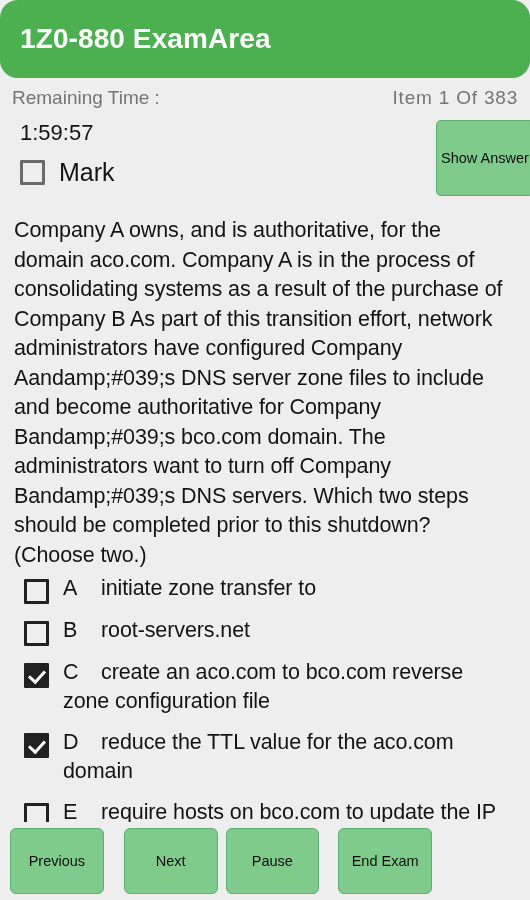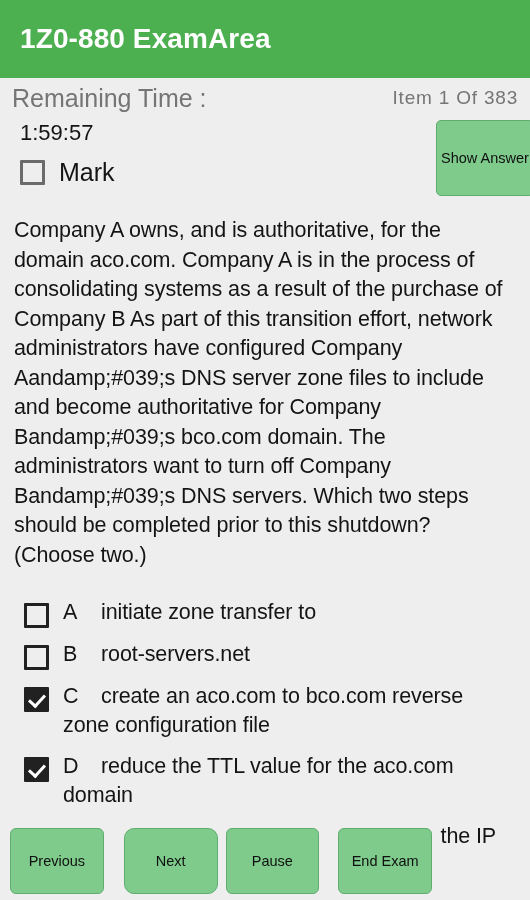--- a/index.html
+++ b/index.html
@@ -19,40 +19,41 @@
   }
 
   
   .appbar {
     height: 78px;
     background: #4caf50;
     display: flex;
     align-items: center;
     padding: 0 0 0 20px;
     box-shadow: 0 1px 0 rgba(0,0,0,0.07);
+    border-radius: 18px;
   }
   .appbar-title {
     color: #ffffff;
     font-size: 28px;
     font-weight: bold;
     letter-spacing: 0.1px;
     line-height: 1;
   }
 
   
   .inforow {
     height: 40px;
     padding: 0 12px 0 12px;
     display: flex;
     align-items: center;
     justify-content: space-between;
     background: #eeeeee;
   }
   .info-label {
-    font-size: 25px;
+    font-size: 19px;
     color: #757575;
   }
   .item-counter {
     font-size: 19px;
     color: #757575;
     letter-spacing: 0.8px;
   }
 
   
   .statusblock {
@@ -108,21 +109,21 @@
     padding: 0 24px 0 14px;
     font-size: 21.5px;
     line-height: 29.5px;
     color: #141414;
     margin-top: 2px;
     letter-spacing: -0.1px;
   }
 
   
   .options {
-    margin-top: 28px;
+    margin-top: 4px;
     padding: 0 27px 0 24px;
   }
   .option {
     display: flex;
     align-items: flex-start;
     margin-bottom: 12px;
     cursor: pointer;
   }
   .opt-box {
     width: 25px;
@@ -183,21 +184,21 @@
     color: #101010;
     font-size: 14.5px;
     font-family: "Liberation Sans", sans-serif;
     display: flex;
     align-items: center;
     justify-content: center;
     cursor: pointer;
     padding: 0;
   }
   .btn-prev { width: 98px; margin-left: 4px; }
-  .btn-next { width: 98px; margin-left: 20px; border-radius: 10px; }
+  .btn-next { width: 98px; margin-left: 20px; }
   .btn-pause { width: 98px; margin-left: 8px; }
   .btn-end { width: 98px; margin-left: 19px; margin-right: 2px; }
   .spacer { flex: 1 1 auto; }
 </style>
 </head>
 <body>
 
 <div class="appbar">
   <div class="appbar-title">1Z0-880 ExamArea</div>
 </div>

